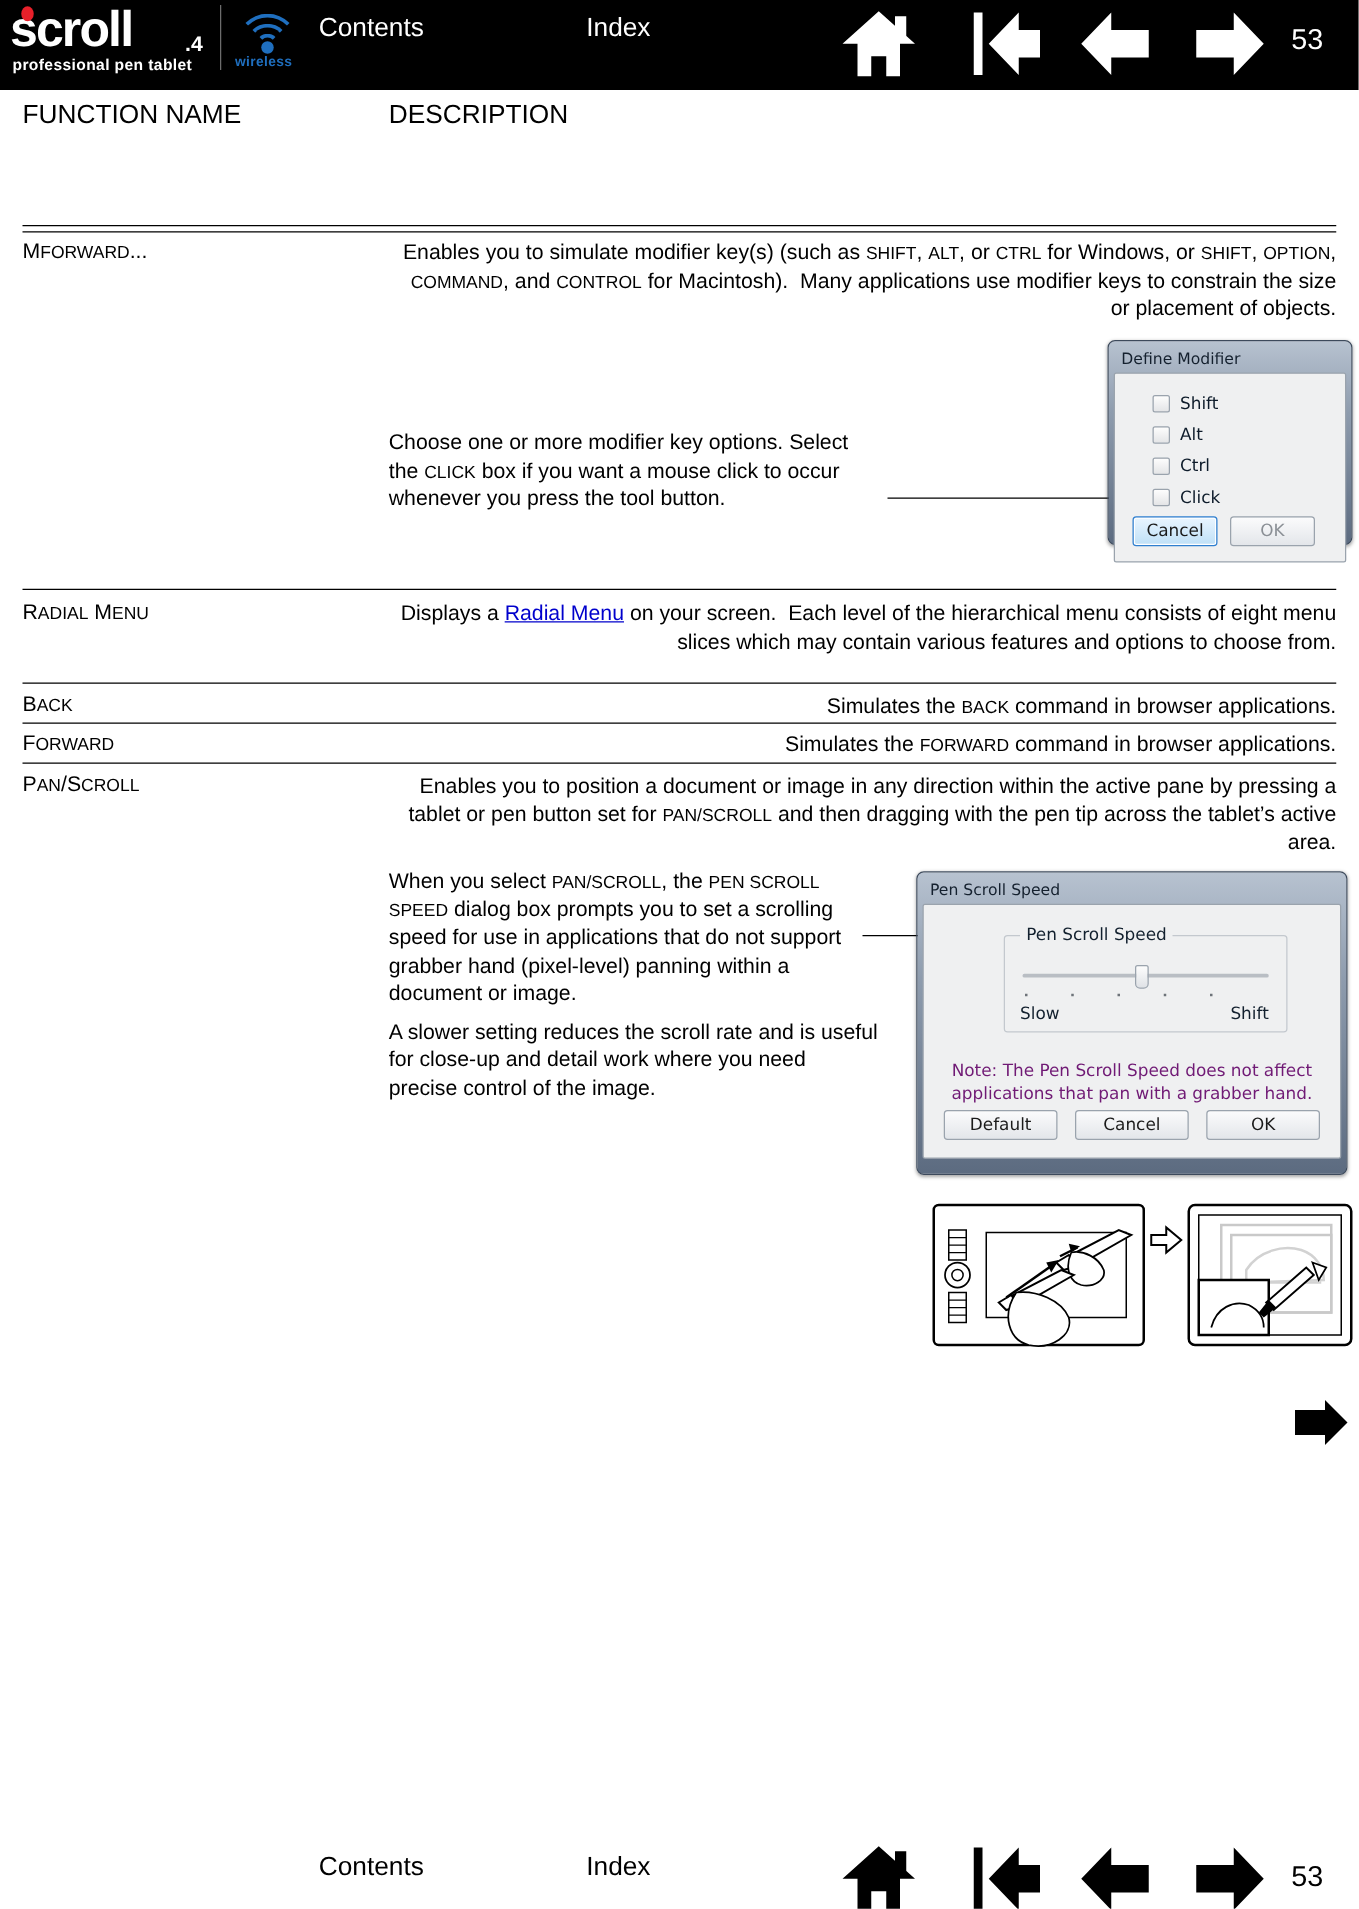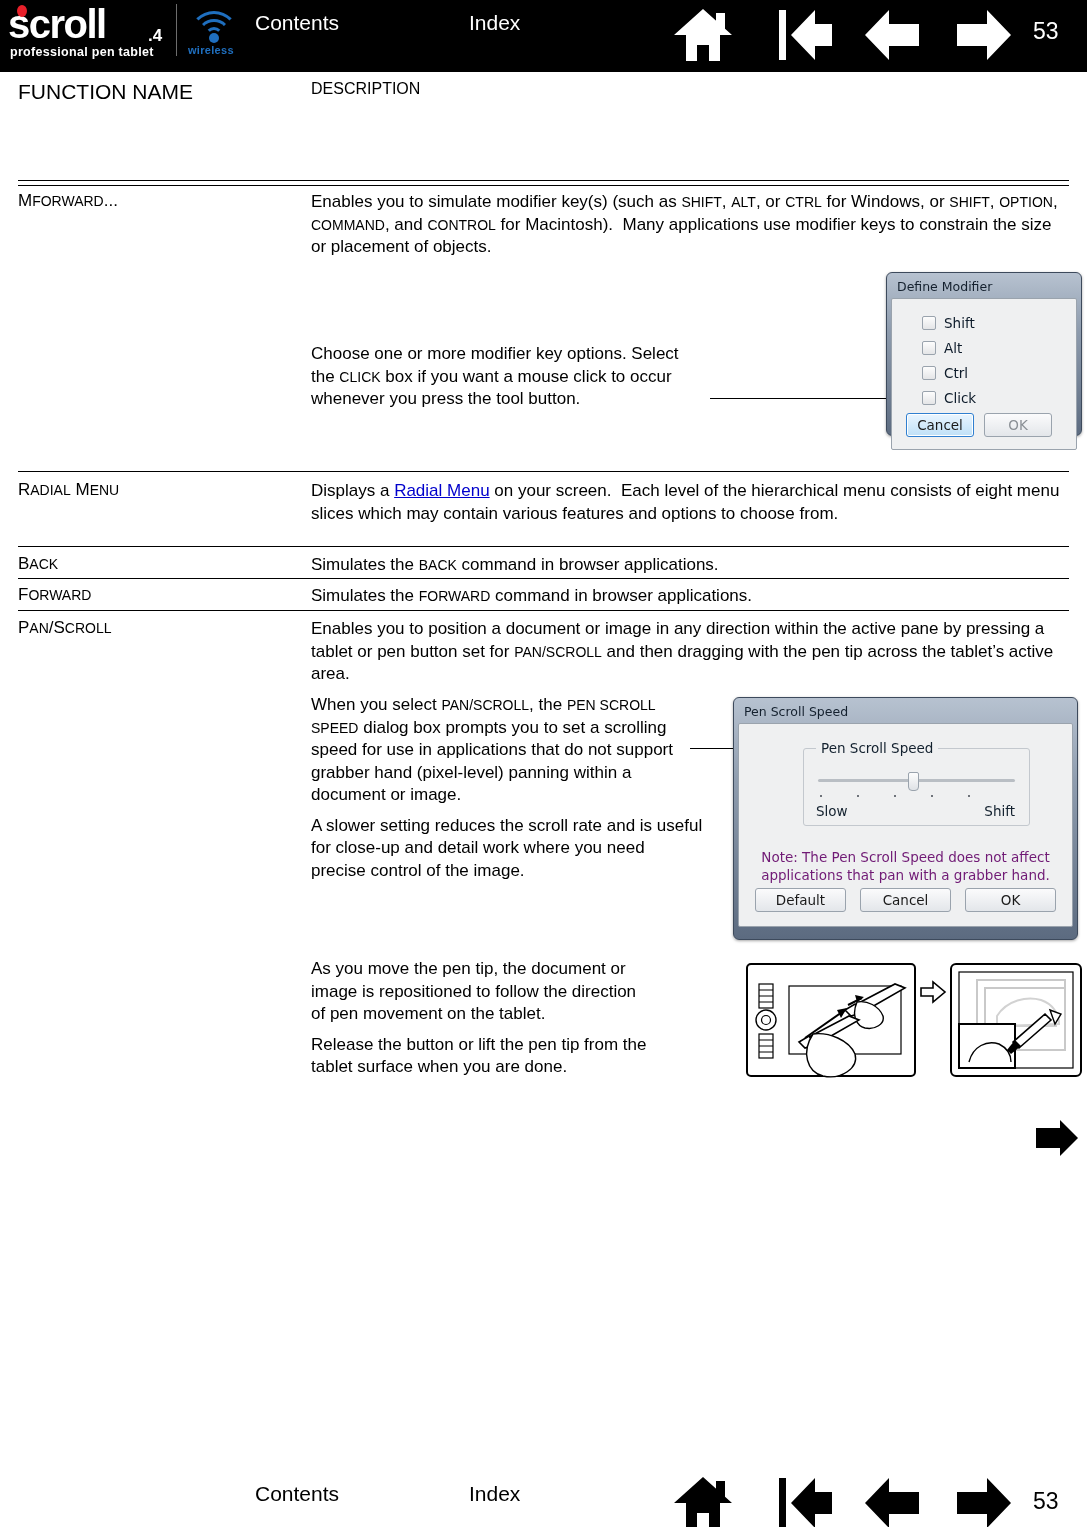--- a/index.html
+++ b/index.html
@@ -79,34 +79,34 @@
 
   .table-head {
     position: absolute; left: 18px; top: 80px; width: 1051px; height: 34px;
   }
   .col-fn {
     position: absolute; left: 0; top: 0;
     font-size: 21px; color: #000;
   }
   .col-desc {
     position: absolute; left: 293px; top: 0;
-    font-size: 16px; color: #000;
+    font-size: 21px; color: #000;
   }
   .rule {
     position: absolute; left: 18px; width: 1051px; background: #000; height: 1px;
   }
 
   .fname {
     position: absolute; left: 18px;
     font-size: 17px; color: #000; white-space: nowrap;
   }
   .sc { font-size: 14px; }            
   .desc {
     position: absolute; left: 311px;
-    font-size: 17px; line-height: 22.5px; color: #000;
+    font-size: 17px; line-height: 22.5px; color: #000; text-align: right;
   }
   .desc .sc { font-size: 14px; }
   .inline-link { color: #0000cc; text-decoration: underline; }
 
   .note-col {
     position: absolute; left: 311px;
     width: 390px;
     font-size: 17px; line-height: 22.5px; color: #000;
   }
   .note-col p { margin-bottom: 8px; }
@@ -332,24 +332,20 @@
       <div class="note-txt" style="margin-top:22px;">Note: The Pen Scroll Speed does not affect applications that pan with a grabber hand.</div>
 
       <div style="position:absolute; left:16px; right:16px; bottom:14px; display:flex; gap:14px;">
         <div class="btn" style="flex:1;">Default</div>
         <div class="btn" style="flex:1;">Cancel</div>
         <div class="btn" style="flex:1;">OK</div>
       </div>
     </div>
   </div>
 
-  <div class="note-col" style="top:958px; width:340px;">
-    <p>As you move the pen tip, the document or image is repositioned to follow the direction of pen movement on the tablet.</p>
-    <p>Release the button or lift the pen tip from the tablet surface when you are done.</p>
-  </div>
 
   <svg class="illus" style="left:745px; top:958px;" width="340" height="128" viewBox="0 0 340 128">
 
     <rect x="2" y="6" width="168" height="112" rx="4" fill="#ffffff" stroke="#000" stroke-width="2"></rect>
 
     <rect x="44" y="28" width="112" height="68" fill="#ffffff" stroke="#000" stroke-width="1.2"></rect>
 
     <rect x="14" y="26" width="14" height="24" fill="#ffffff" stroke="#000" stroke-width="1.2"></rect>
     <line x1="14" y1="32" x2="28" y2="32" stroke="#000" stroke-width="1"></line>
     <line x1="14" y1="38" x2="28" y2="38" stroke="#000" stroke-width="1"></line>

